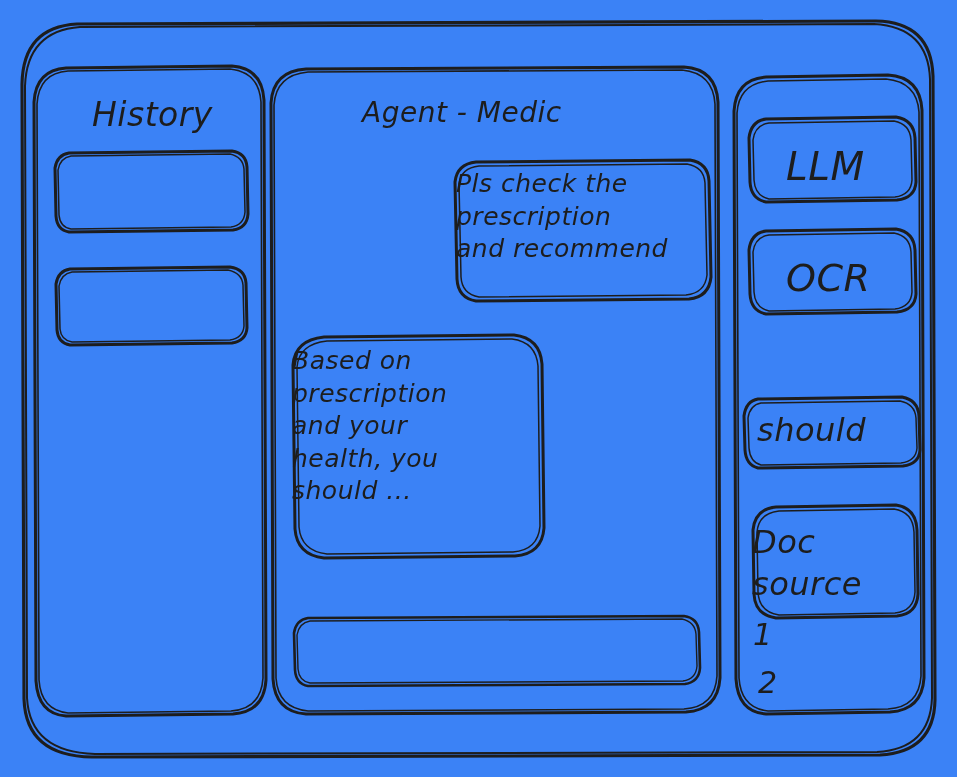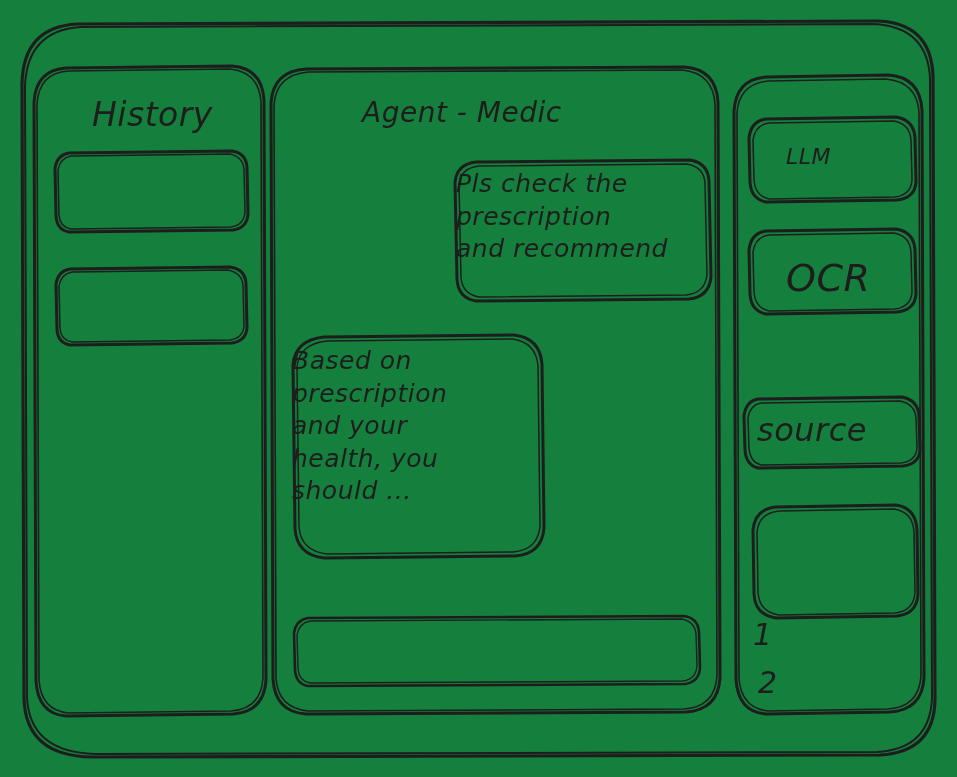--- a/index.html
+++ b/index.html
@@ -2,21 +2,21 @@
 <html><head>
 <meta charset="utf-8">
 <style>
   * { box-sizing: border-box; margin: 0; padding: 0; }
   html, body {
     width: 957px; height: 777px;
     background: #ffffff;
     font-family: "DejaVu Sans", sans-serif;
     overflow: hidden;
   }
-  #root { position: relative; width: 957px; height: 777px; background:#15803d; }
+  #root { position: relative; width: 957px; height: 777px; background:#3b82f6; }
 
   
   .frame { position: absolute; pointer-events: none; overflow: visible; }
   .frame path { fill: none; stroke: #1d1d1d; stroke-linecap: round; stroke-linejoin: round; }
 
   .lbl {
     position: absolute;
     color: #1d1d1d;
     font-family: "DejaVu Sans", sans-serif;
     font-weight: 400;
@@ -96,35 +96,37 @@
 
   <svg class="frame" style="left:730px; top:70px; width:200px; height:668px;" viewBox="0 0 200 668">
     <path stroke-width="3.0" d="M36,7 L158,5 Q190,7 192,40 L194,608 Q192,640 160,642 L36,644 Q8,642 6,609 L4,41 Q6,9 36,7"></path>
     <path stroke-width="1.6" d="M38,11 L156,9 Q187,12 189,42 L191,606 Q189,637 158,639 L38,641 Q11,638 9,608 L7,43 Q9,14 38,11"></path>
   </svg>
 
   <svg class="frame" style="left:744px; top:112px; width:178px; height:98px;" viewBox="0 0 178 98">
     <path stroke-width="3.0" d="M22,7 L152,5 Q170,8 171,26 L172,70 Q171,86 153,88 L22,90 Q7,87 6,70 L5,26 Q7,9 22,7"></path>
     <path stroke-width="1.5" d="M25,11 L150,9 Q166,12 167,28 L168,68 Q167,83 151,85 L25,87 Q11,84 10,68 L9,28 Q11,13 25,11"></path>
   </svg>
-  <div class="lbl hand" style="left:786px; top:144px; font-size:22px;text-align:right;">LLM</div>
+  <div class="lbl hand" style="left:786px; top:144px; font-size:39px;text-align:right;">LLM</div>
 
   <svg class="frame" style="left:744px; top:224px; width:178px; height:98px;" viewBox="0 0 178 98">
     <path stroke-width="3.0" d="M22,7 L152,5 Q170,8 171,26 L172,70 Q171,86 153,88 L22,90 Q7,87 6,70 L5,26 Q7,9 22,7"></path>
     <path stroke-width="1.5" d="M25,11 L150,9 Q166,12 167,28 L168,68 Q167,83 151,85 L25,87 Q11,84 10,68 L9,28 Q11,13 25,11"></path>
   </svg>
   <div class="lbl hand" style="left:786px; top:256px; font-size:38px;">OCR</div>
 
   <svg class="frame" style="left:740px; top:392px; width:186px; height:82px;" viewBox="0 0 186 82">
     <path stroke-width="3.0" d="M18,7 L162,5 Q178,8 179,24 L180,58 Q179,72 163,74 L18,76 Q6,73 5,58 L4,24 Q6,9 18,7"></path>
     <path stroke-width="1.5" d="M21,11 L160,9 Q175,12 176,26 L177,56 Q176,69 161,71 L21,73 Q10,70 9,56 L8,26 Q10,13 21,11"></path>
   </svg>
-  <div class="lbl hand" style="left:757px; top:412px; font-size:32px;">source</div>
+  <div class="lbl hand" style="left:757px; top:412px; font-size:32px;">should</div>
 
   <svg class="frame" style="left:746px; top:500px; width:180px; height:128px;" viewBox="0 0 180 128">
     <path stroke-width="3.0" d="M30,7 L150,5 Q170,8 171,30 L172,94 Q171,114 151,116 L30,118 Q9,115 8,94 L7,30 Q9,9 30,7"></path>
     <path stroke-width="1.5" d="M33,11 L148,9 Q167,12 168,32 L169,92 Q168,111 149,113 L33,115 Q13,112 12,92 L11,32 Q13,13 33,11"></path>
   </svg>
+  <div class="bubble-text hand" style="left:752px; top:522px; width:168px; font-size:32px;">Doc
+source</div>
 
   <div class="lbl hand" style="left:753px; top:617px; font-size:30px;">1</div>
   <div class="lbl hand" style="left:758px; top:665px; font-size:30px;">2</div>
 
 </div>
 
 </body></html>

